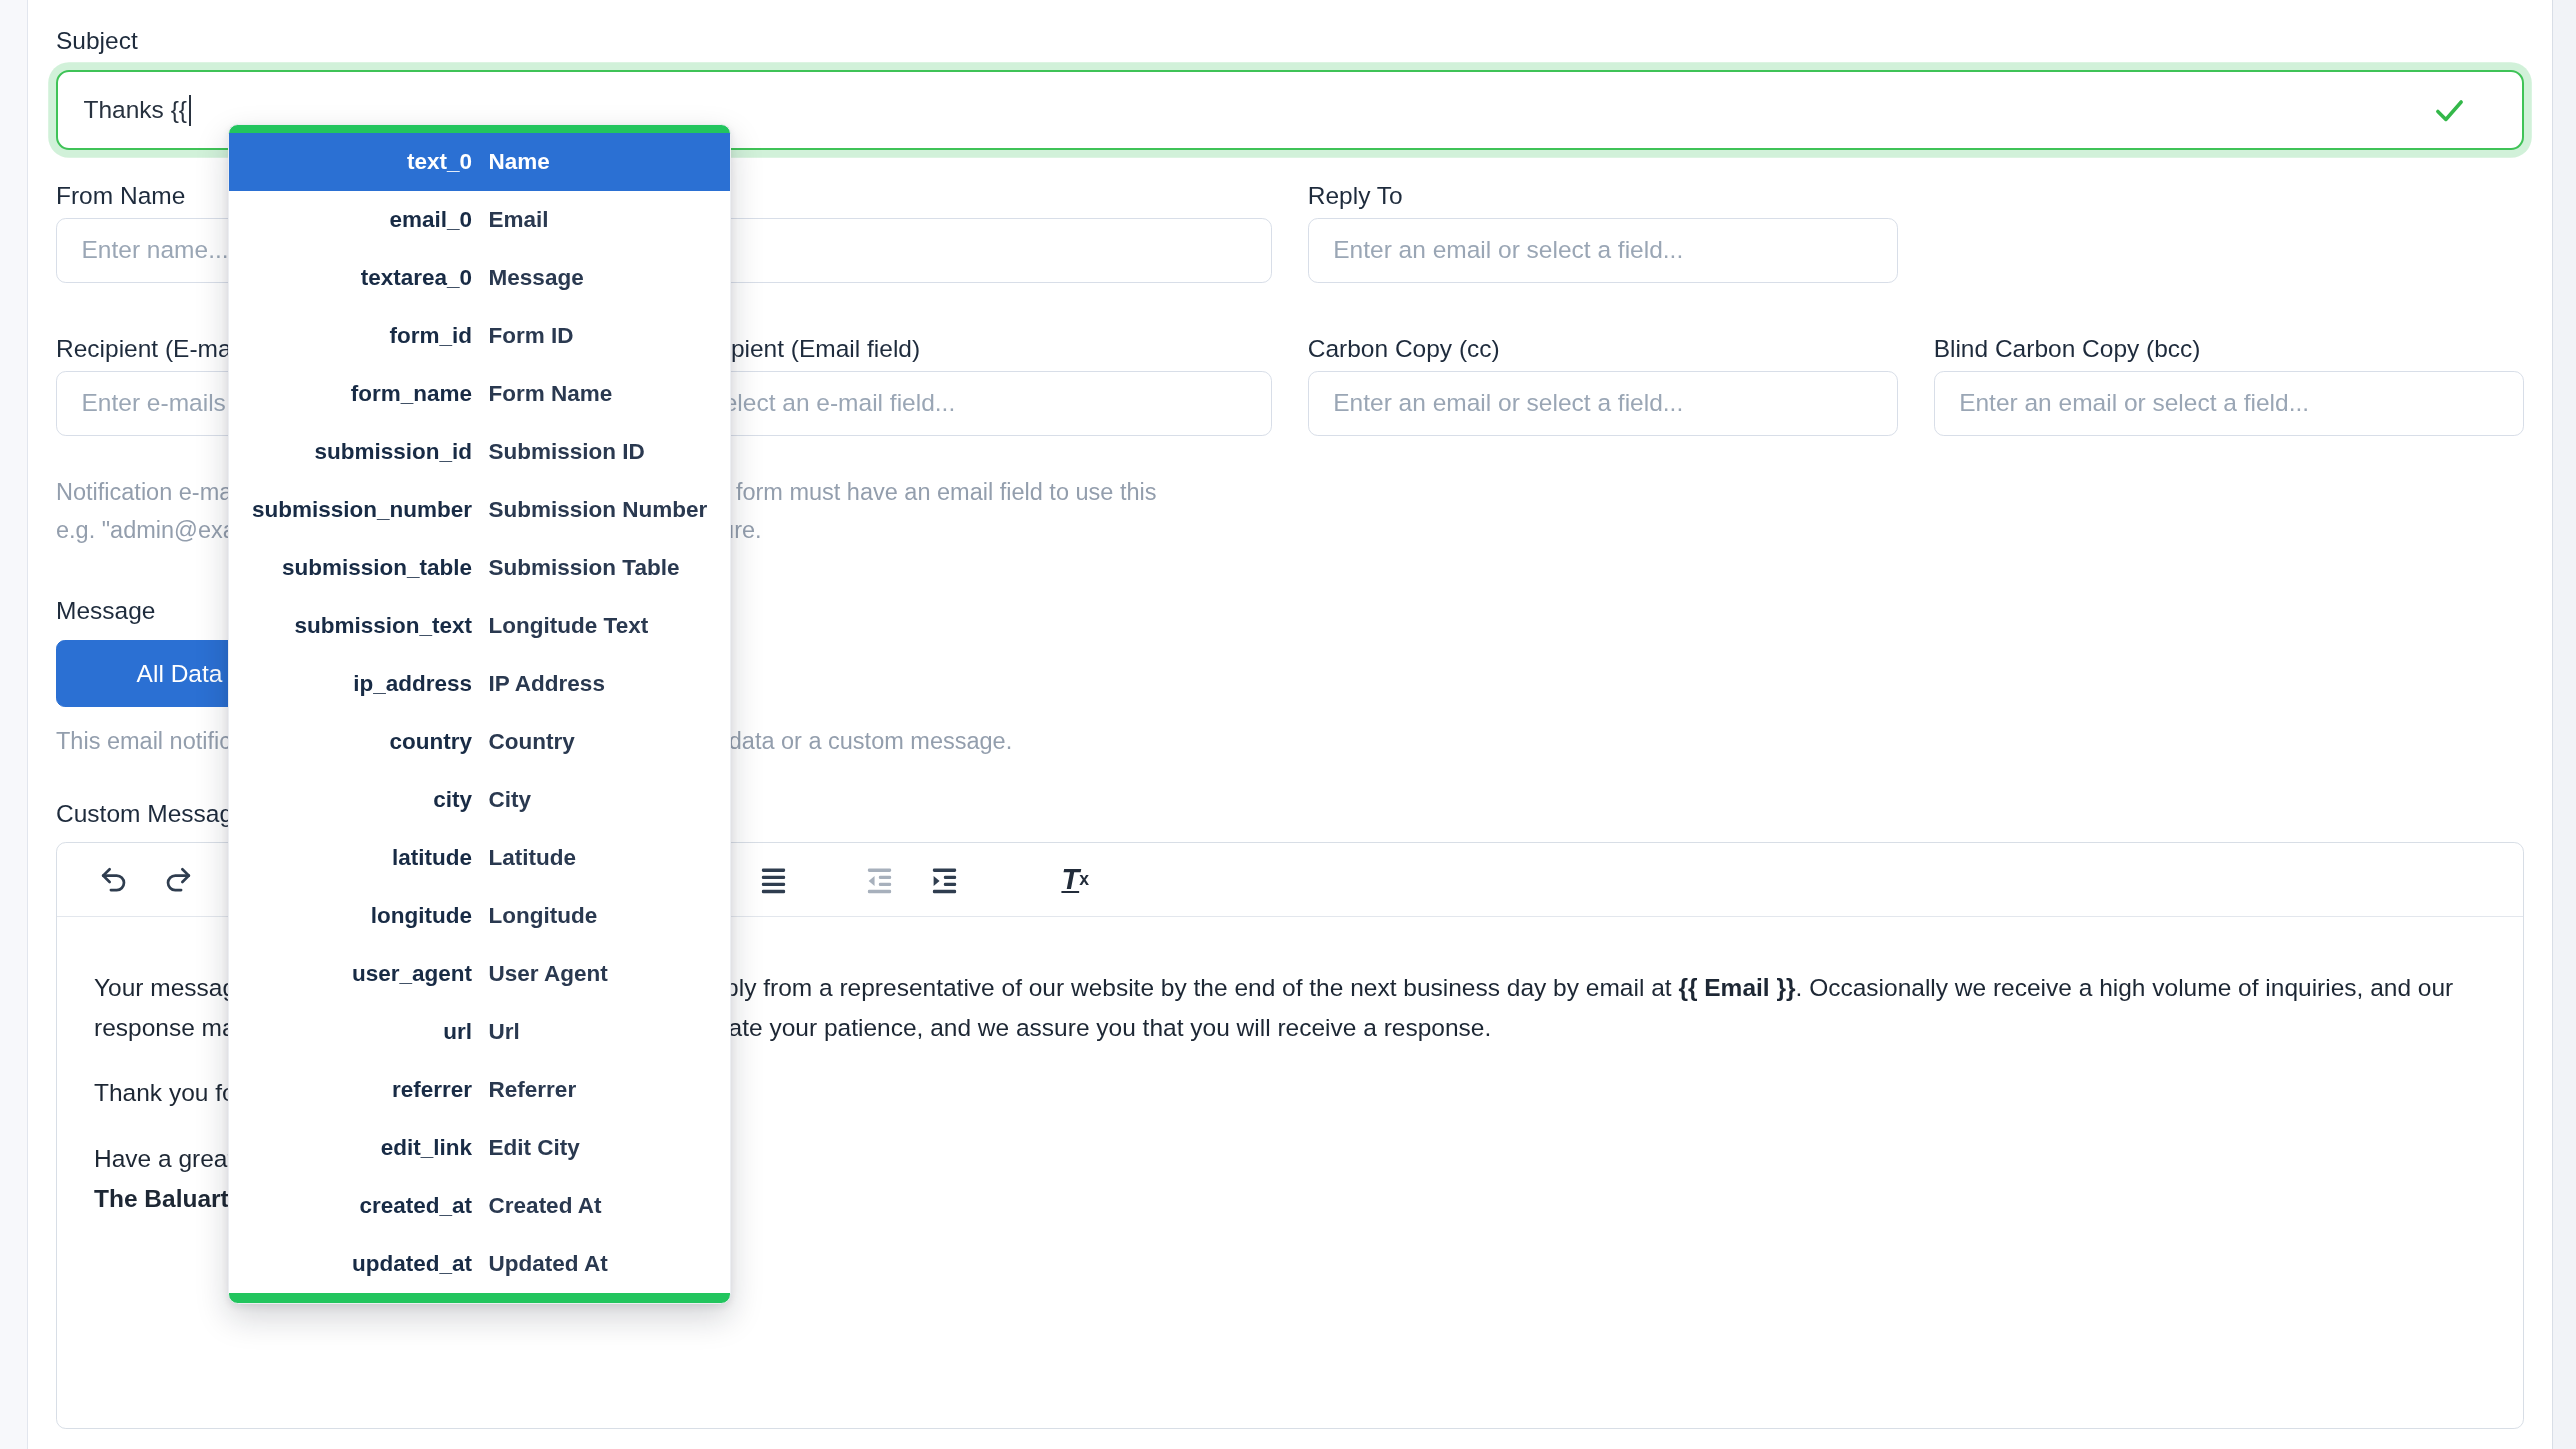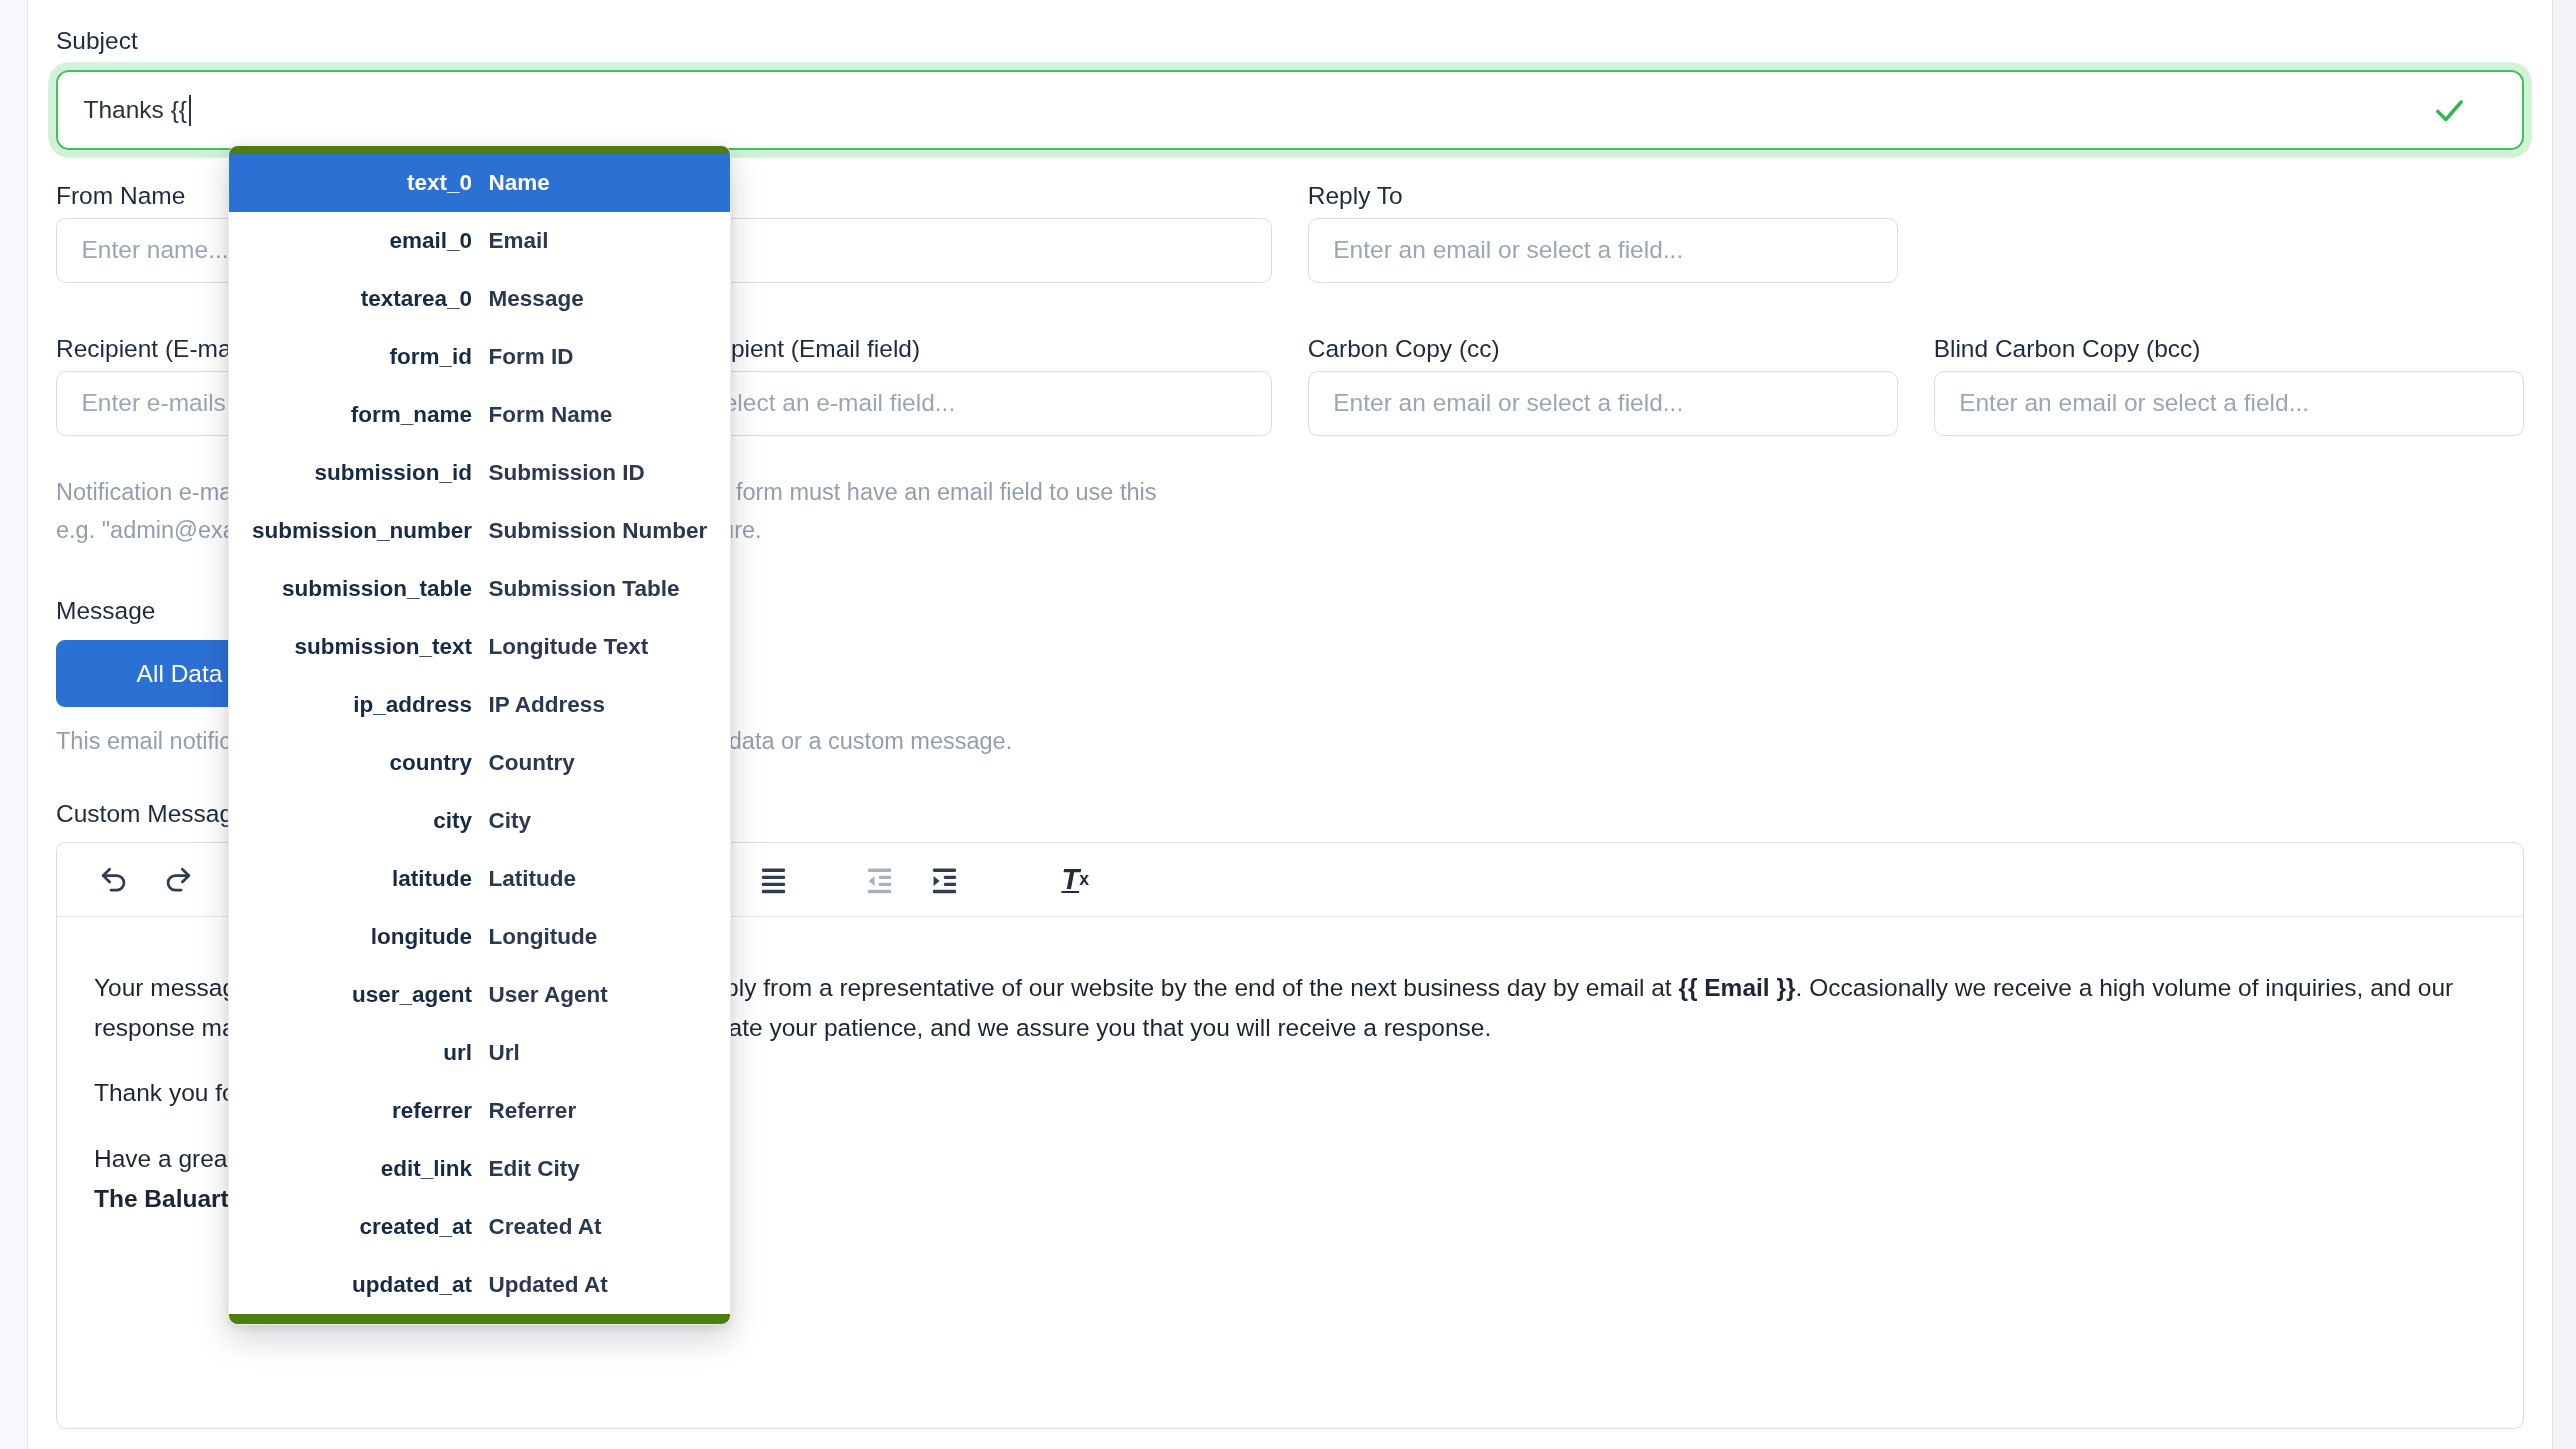--- a/index.html
+++ b/index.html
@@ -91,22 +91,22 @@
   .tb-clear { margin-left: 88px; font-size: 29px; color: #222c3a; }
   .tb-clear .t-ital { font-style: italic; font-weight: 600; text-decoration: underline; }
   .tb-clear sub { font-size: 17.6px; font-weight: 600; }
   .editor-body {
     flex: 1; padding: 51px 37px 0; font-size: 24.5px; line-height: 40px; color: #1d2734;
     overflow: hidden;
   }
   .editor-body p { margin-bottom: 25.5px; }
   
   .dropdown {
-    position: absolute; left: 228px; top: 145px; width: 503px;
-    background: #4d7c0f; border: 1px solid #eceef2; border-radius: 9.8px;
+    position: absolute; left: 228px; top: 124px; width: 503px;
+    background: #22c55e; border: 1px solid #eceef2; border-radius: 9.8px;
     box-shadow: 0 13.7px 33px rgba(16,24,40,.18), 0 2.9px 7.8px rgba(16,24,40,.08);
     padding: 7.8px 0 9.8px; z-index: 5; overflow: hidden;
   }
   .dd-item {
     display: flex; align-items: center; height: 58px; cursor: pointer;
     font-size: 22.5px; background: #fff;
   }
   .dd-item.selected { background: #2b70d3; }
   .dd-key {
     flex: 0 0 243px; text-align: right; font-weight: 700; color: #182b45;

